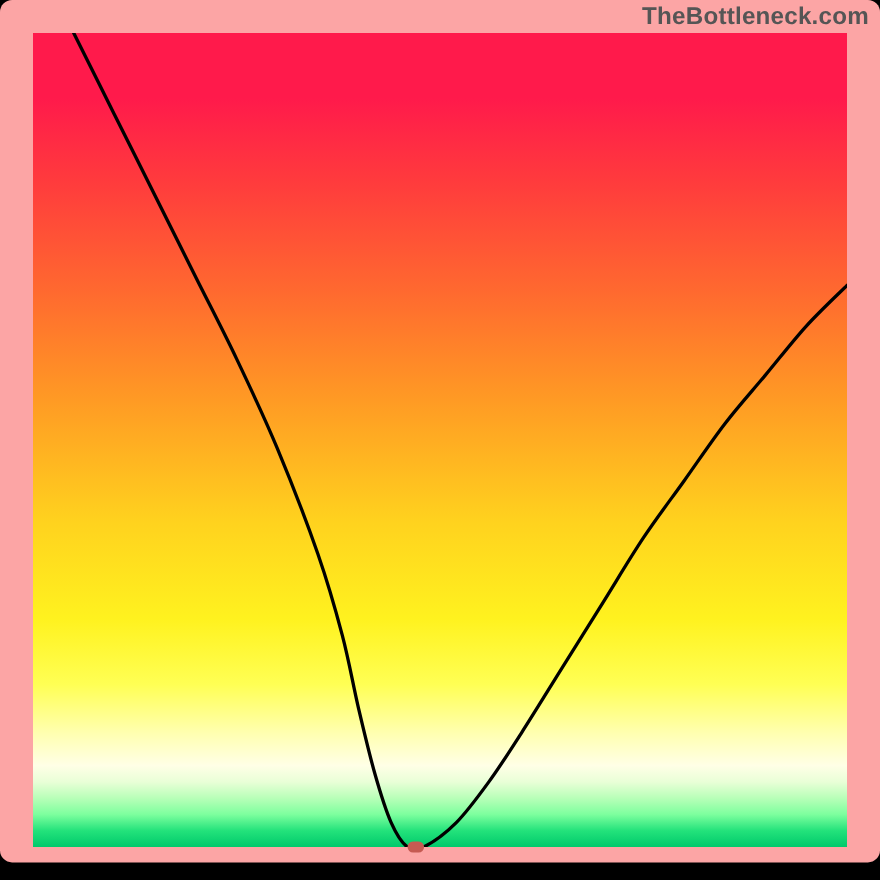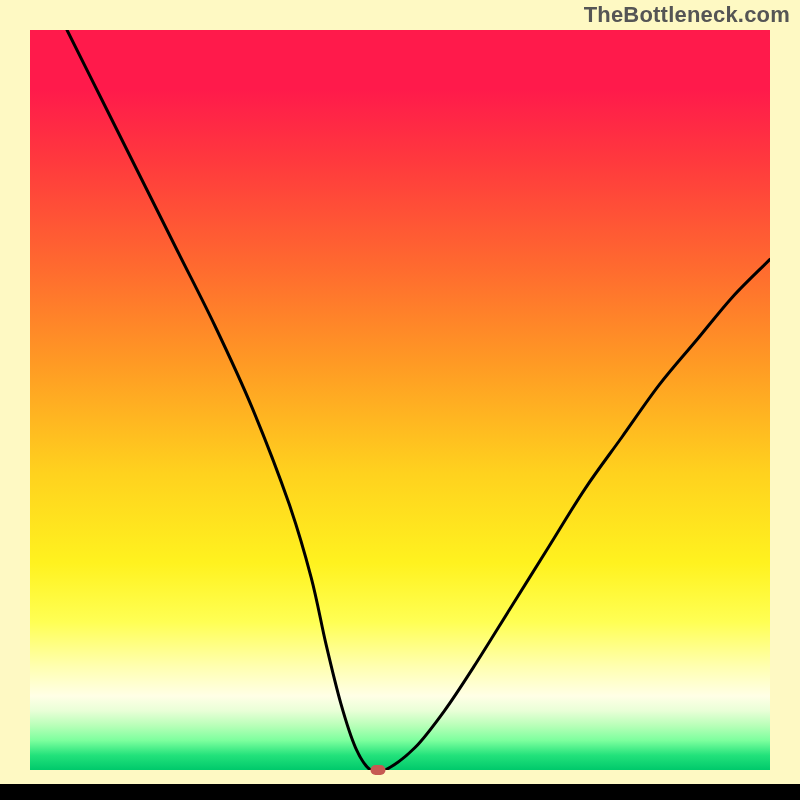--- a/index.html
+++ b/index.html
@@ -8,21 +8,22 @@
     width: 800px;
     height: 800px;
     background: #000;
     font-family: Arial, Helvetica, sans-serif;
     overflow: hidden;
   }
   .frame {
     position: relative;
     width: 800px;
     height: 784px;
-    background: #fef9c3;
+    background: #fca5a5;
+    border-radius: 11px;
   }
   .watermark {
     position: absolute;
     top: 2px;
     right: 10px;
     color: #555;
     font-size: 22px;
     font-weight: 600;
     letter-spacing: 0.2px;
     user-select: none;

